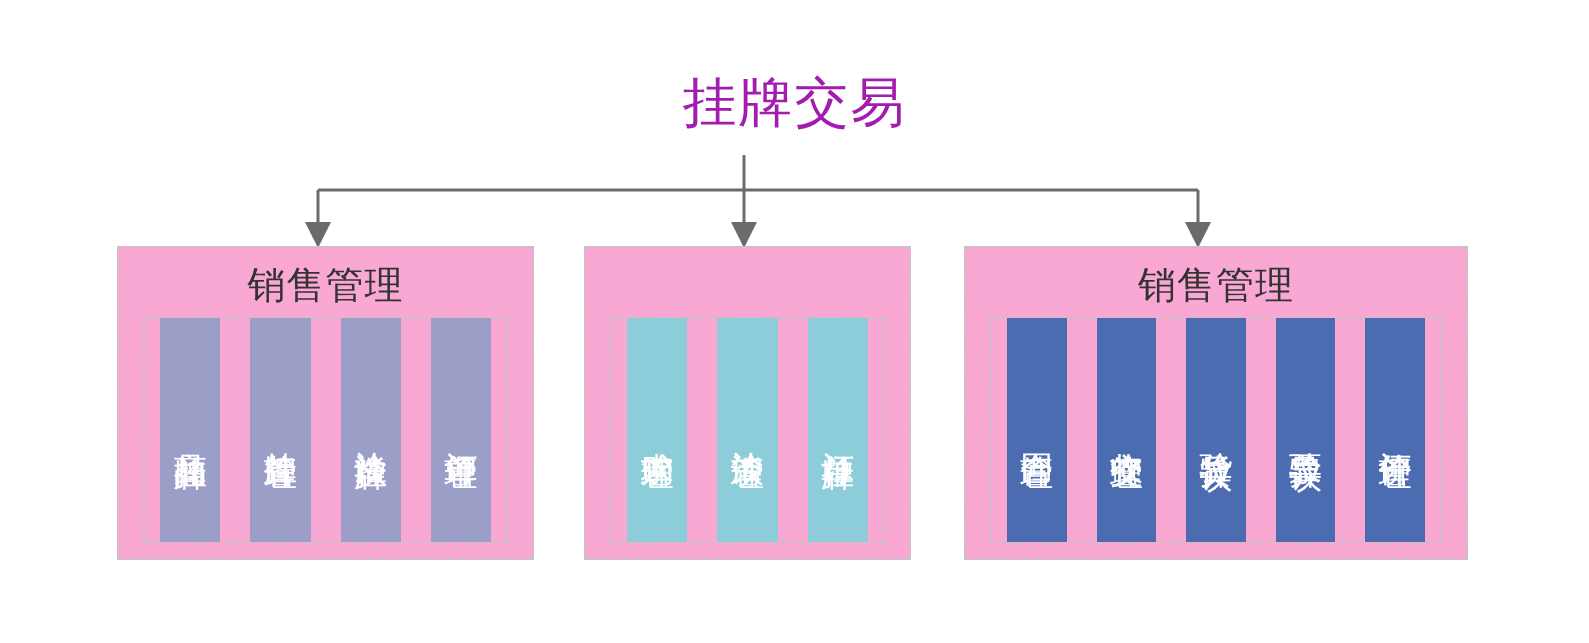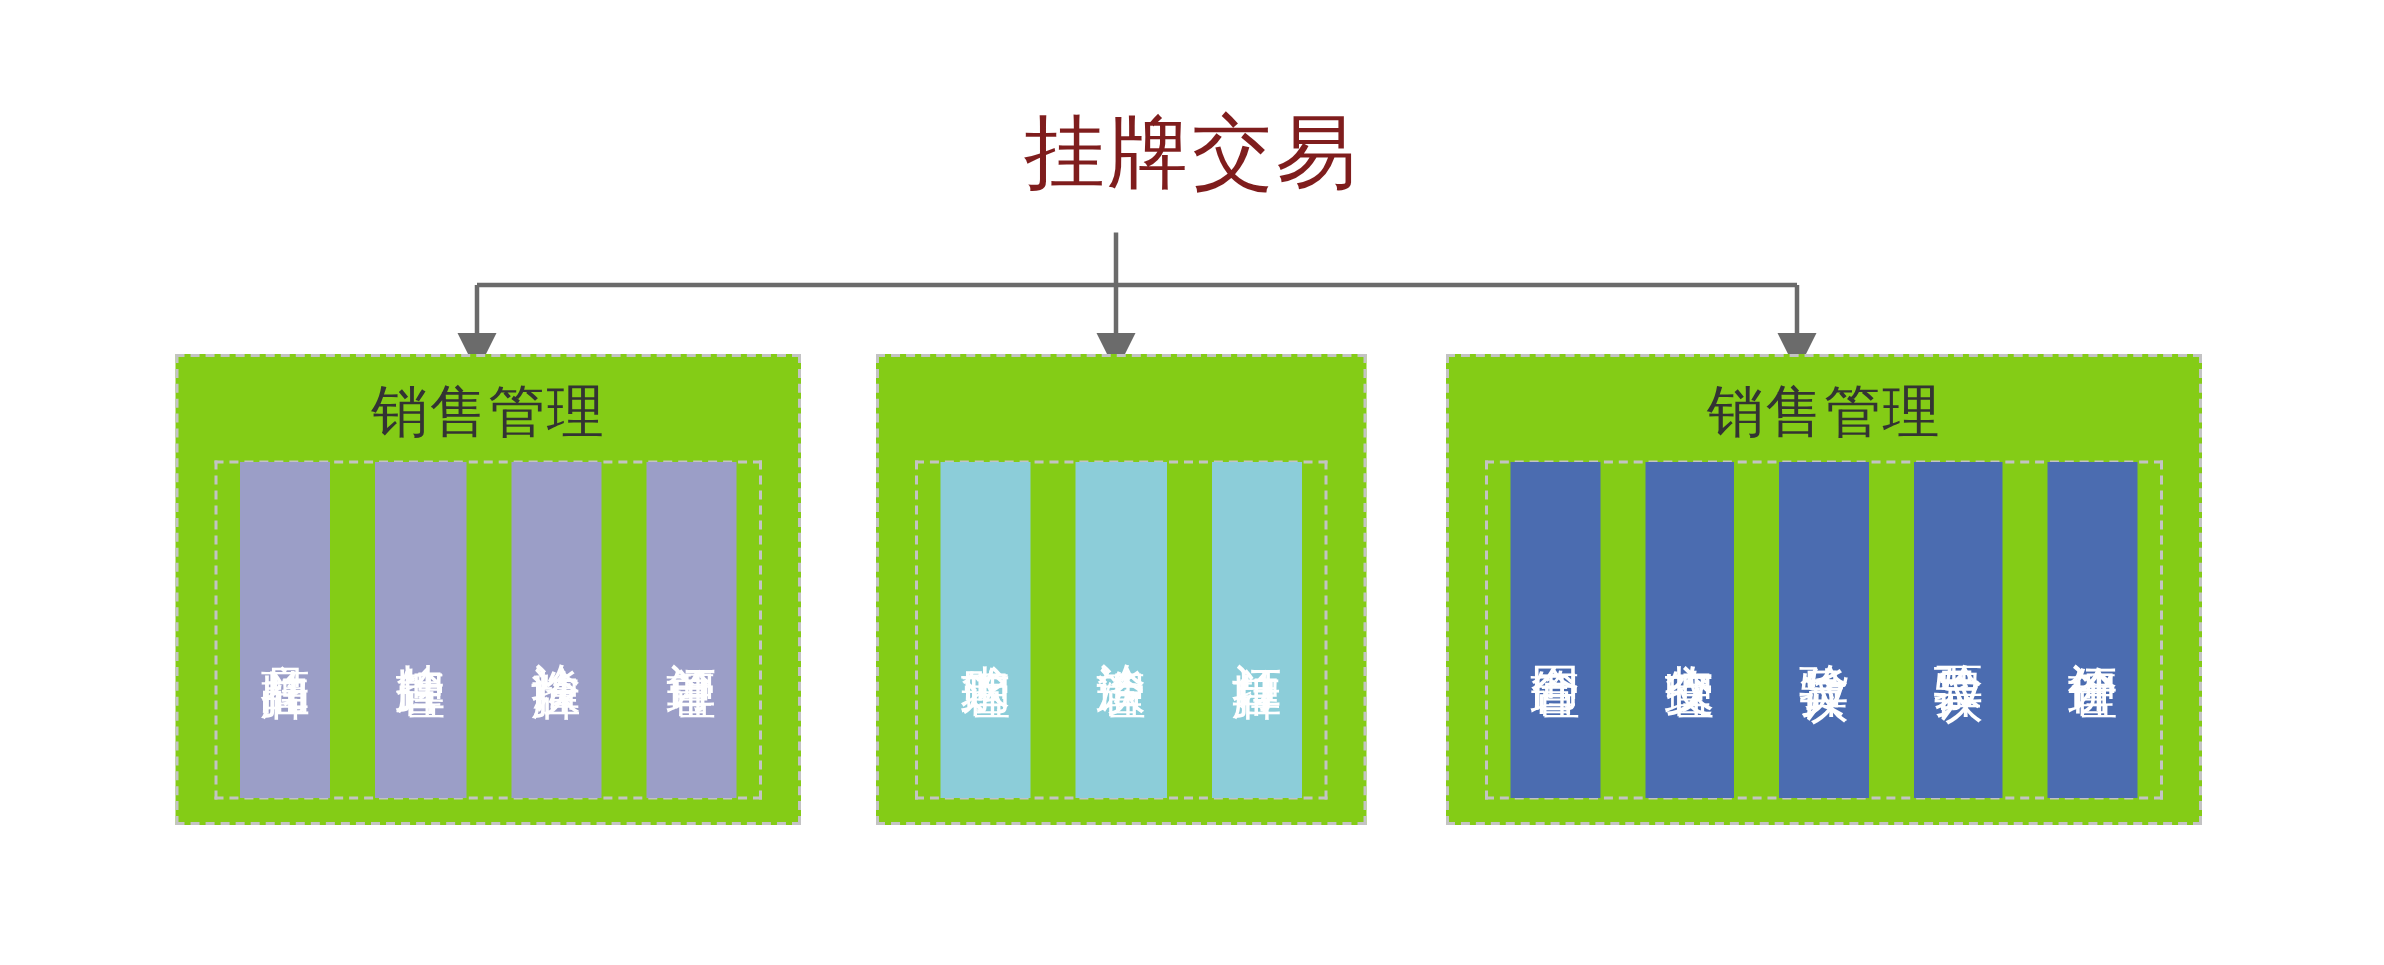--- a/index.html
+++ b/index.html
@@ -22,43 +22,43 @@
   
   #root-title {
     position: absolute;
     left: 0;
     top: 70px;
     width: 1589px;
     text-align: center;
     font-size: 54px;
     line-height: 64px;
     letter-spacing: 2px;
-    color: #7f1d1d;
+    color: #a21caf;
     font-weight: 400;
     white-space: nowrap;
   }
 
   
   #connector {
     position: absolute;
     left: 0;
     top: 0;
     width: 1589px;
     height: 643px;
     pointer-events: none;
   }
 
   
   .group {
     position: absolute;
-    top: 236px;
+    top: 246px;
     height: 314px;
     border: 2px dashed #c3c3c3;
     box-sizing: border-box;
-    background: #84cc16;
+    background: #f9a8d4;
   }
   .group-title {
     position: absolute;
     left: 0;
     top: 14px;
     width: 100%;
     text-align: center;
     font-size: 38px;
     line-height: 46px;
     color: #333333;

